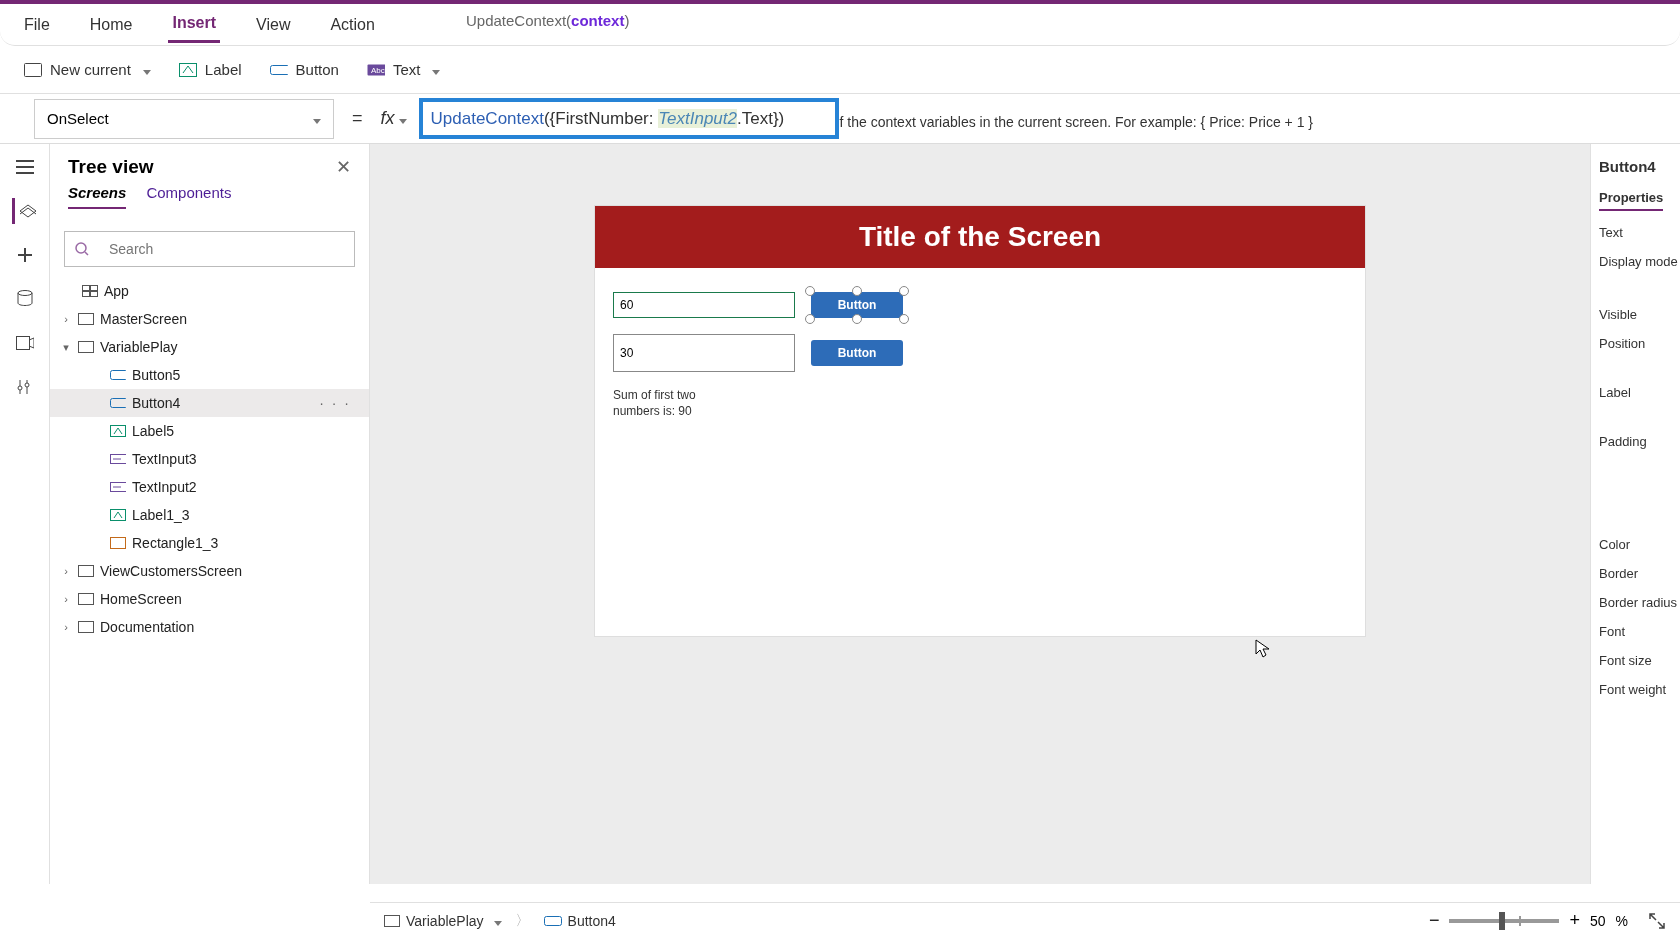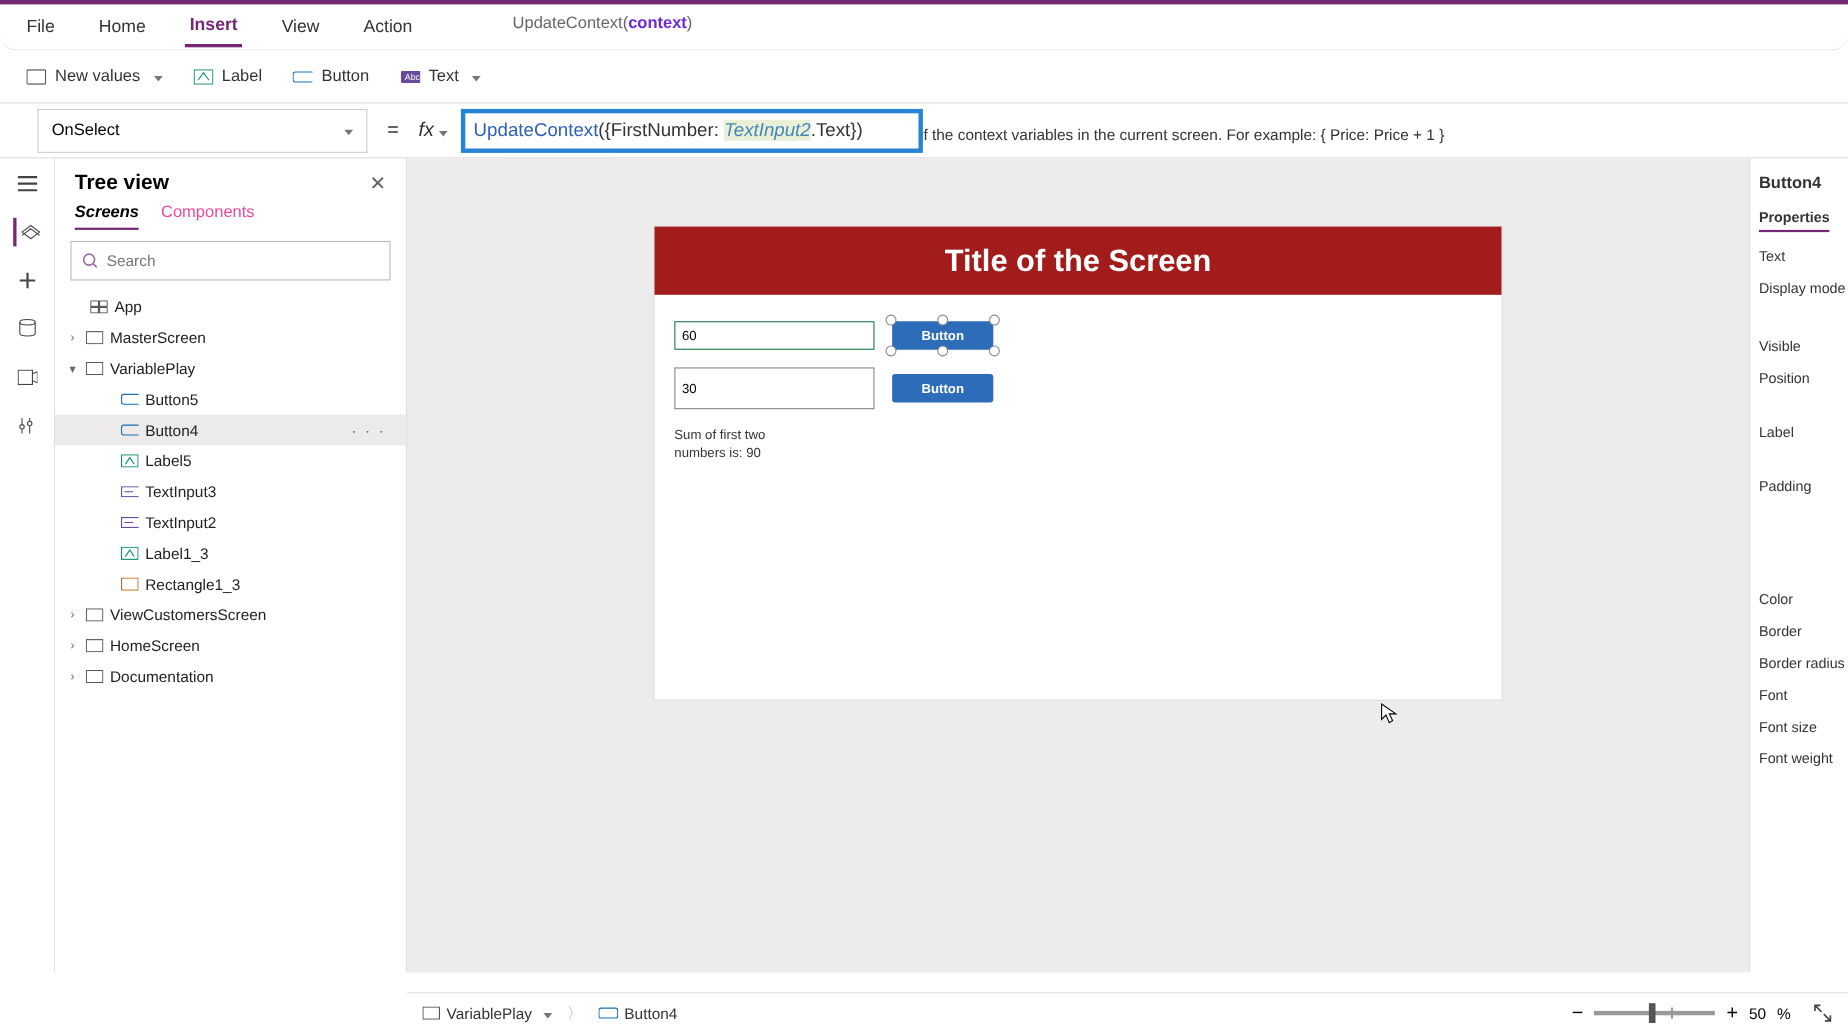--- a/index.html
+++ b/index.html
@@ -42,23 +42,23 @@
     .main { display: flex; height: 740px; }
 
     .rail { width: 50px; background: #fff; border-right: 1px solid #e0e0e0; display: flex; flex-direction: column; align-items: center; padding-top: 10px; gap: 18px; }
     .rail-btn { width: 26px; height: 26px; display: flex; align-items: center; justify-content: center; color: #444; cursor: pointer; }
 
     .tree-panel { width: 320px; background: #fff; border-right: 1px solid #e0e0e0; display: flex; flex-direction: column; }
     .tree-head { display: flex; align-items: center; justify-content: space-between; padding: 12px 18px 6px 18px; }
     .tree-title { font-size: 19px; font-weight: 600; }
     .tree-close { font-size: 18px; color: #666; cursor: pointer; }
     .tree-tabs { display: flex; gap: 20px; padding: 0 18px 10px 18px; }
-    .tree-tab { font-size: 15px; color: #ec4899; padding-bottom: 6px; cursor: pointer; }
+    .tree-tab { font-size: 15px; color: #4c1d95; padding-bottom: 6px; cursor: pointer; }
     .tree-tab.active { font-weight: 600; border-bottom: 2px solid #742774; color: #000; font-style: italic; }
-    .search-box { margin: 0 14px 10px 14px; height: 36px; border: 1px solid #bbb; display: flex; align-items: center; padding: 0 10px; gap: 8px; }
+    .search-box { margin: 12px 14px 10px 14px; height: 36px; border: 1px solid #bbb; display: flex; align-items: center; padding: 0 10px; gap: 20px; }
     .search-box input { border: none; outline: none; font-size: 14px; flex: 1; }
     .tree-list { flex: 1; overflow: auto; }
     .tree-item { display: flex; align-items: center; gap: 6px; padding: 6px 8px 6px 14px; font-size: 14px; color: #222; cursor: pointer; }
     .tree-item.selected { background: #eceaea; }
     .tree-ind0 { padding-left: 14px; }
     .tree-ind1 { padding-left: 10px; }
     .tree-ind2 { padding-left: 42px; }
     .tree-chevron { width: 12px; display: inline-block; text-align: center; color: #666; font-size: 11px; }
     .tree-icon { width: 16px; height: 16px; display: inline-flex; align-items: center; justify-content: center; }
     .more-dots { margin-left: auto; color: #666; letter-spacing: 2px; font-size: 14px; padding-right: 10px; }
@@ -112,21 +112,21 @@
   </div>
 </div>
 
 <div class="ribbon" style="position:relative;">
   <div class="ribbon-item">
     <span class="ribbon-icon">
       <svg width="18" height="14">
           <rect x="0.5" y="0.5" width="17" height="13" rx="1" fill="none" stroke="#444"></rect>
         </svg>
     </span>
-    <span>New values</span>
+    <span>New current</span>
     <span class="chevron-down"></span>
   </div>
   <div class="ribbon-item">
     <span class="ribbon-icon">
       <svg width="18" height="14">
           <rect x="0.5" y="0.5" width="17" height="13" fill="none" stroke="#0a8f6b"></rect>
           <path d="M4 10 L9 3 L14 10" fill="none" stroke="#0a8f6b"></path>
         </svg>
     </span>
     <span>Label</span>

